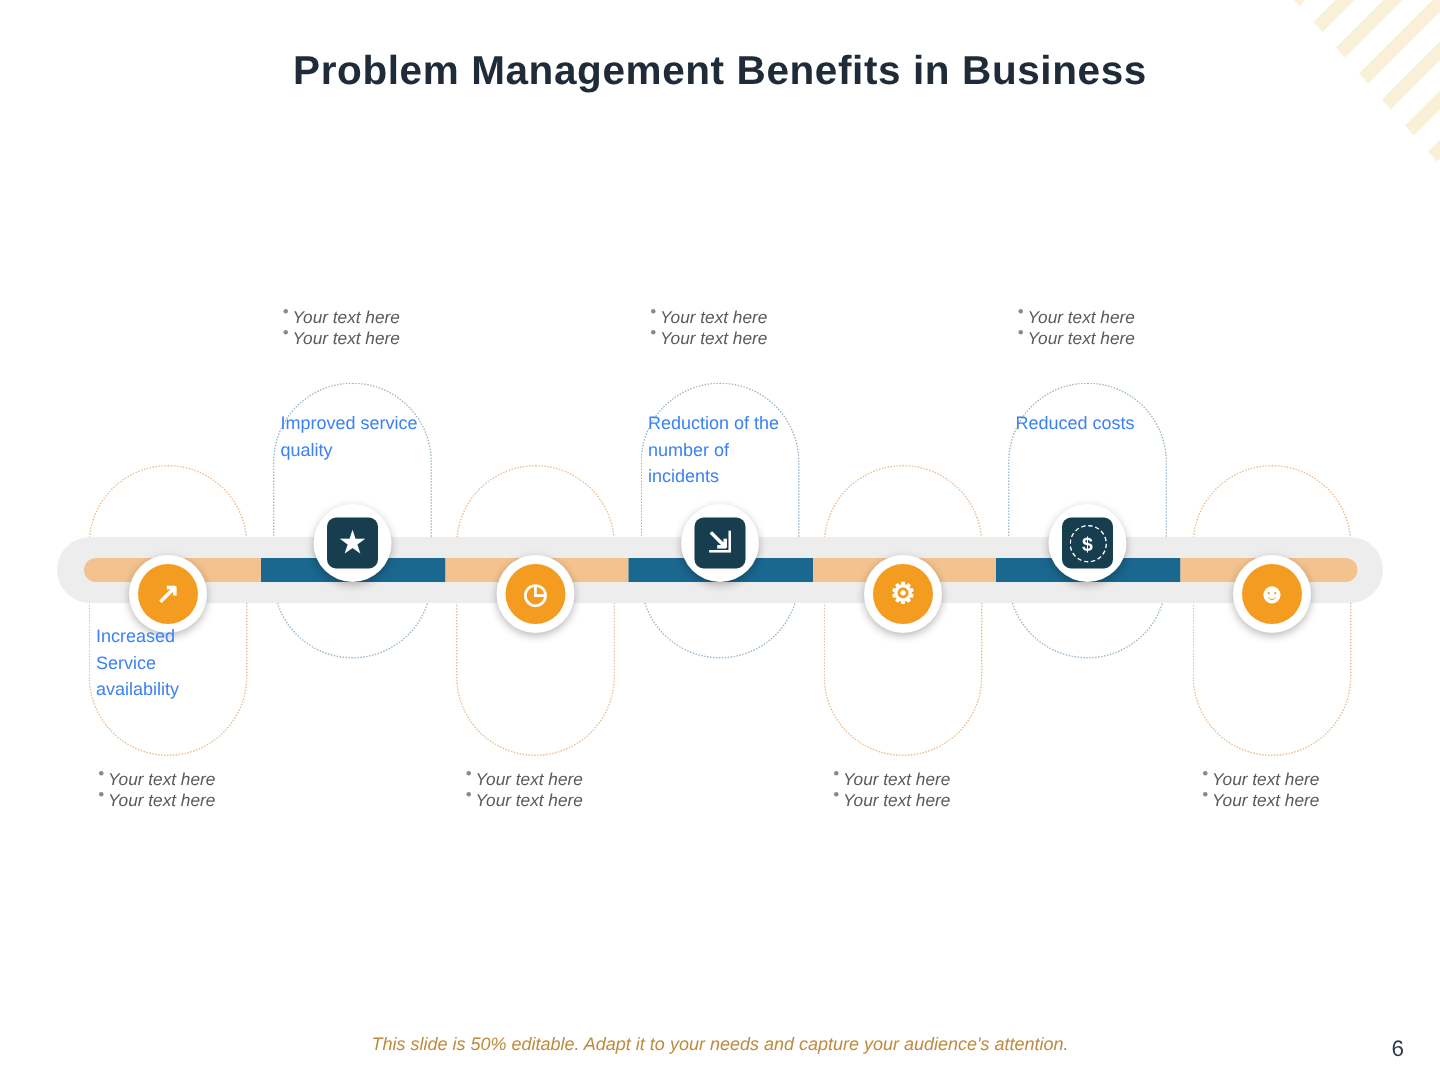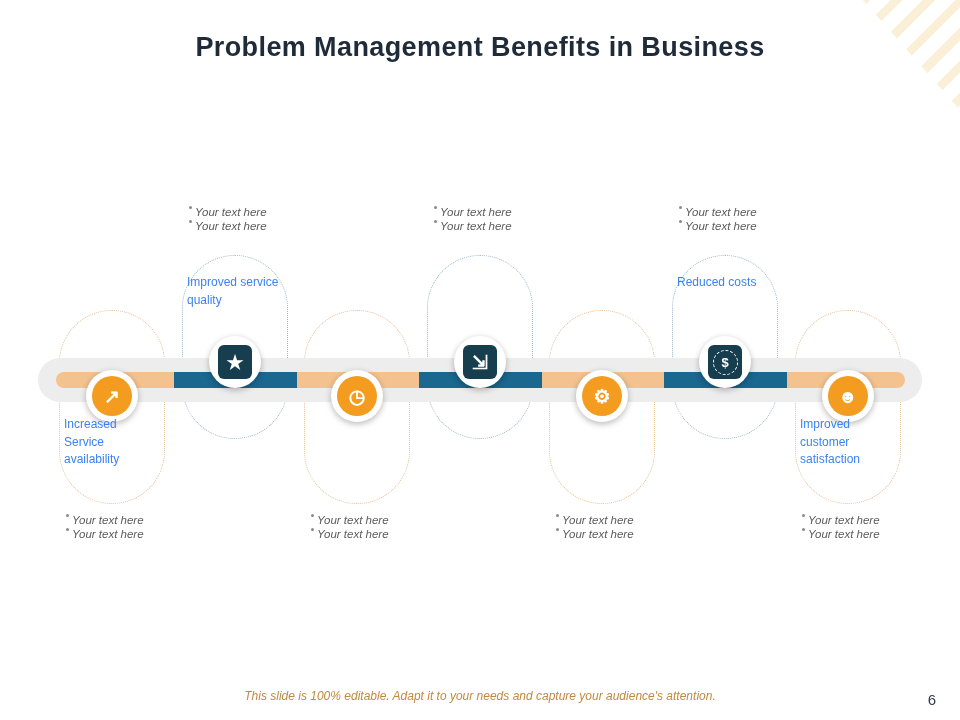--- a/index.html
+++ b/index.html
@@ -155,20 +155,21 @@
     </div>
   </div>
 
   <div class="item above item-3">
     <div class="pill"></div>
     <div class="badge">
       <span class="shape">
         <span class="glyph">⇲</span>
       </span>
     </div>
+    <div class="label">Reduction of the number of incidents</div>
     <div class="bullets">
       <div class="bullet-row">
         <span class="bullet-dot"></span>
         <span class="bullet-txt">Your text here</span>
       </div>
       <div class="bullet-row">
         <span class="bullet-dot"></span>
         <span class="bullet-txt">Your text here</span>
       </div>
     </div>
@@ -213,29 +214,28 @@
     </div>
   </div>
 
   <div class="item below item-6">
     <div class="pill"></div>
     <div class="badge">
       <span class="shape">
         <span class="glyph">☻</span>
       </span>
     </div>
-    <div class="label">Improved customer satisfaction</div>
-    <div class="bullets">
-      <div class="bullet-row">
-        <span class="bullet-dot"></span>
-        <span class="bullet-txt">Your text here</span>
-      </div>
-      <div class="bullet-row">
-        <span class="bullet-dot"></span>
-        <span class="bullet-txt">Your text here</span>
-      </div>
-    </div>
-  </div>
-
-  <div class="footer">This slide is 100% editable. Adapt it to your needs and capture your audience's attention.</div>
+    <div class="bullets">
+      <div class="bullet-row">
+        <span class="bullet-dot"></span>
+        <span class="bullet-txt">Your text here</span>
+      </div>
+      <div class="bullet-row">
+        <span class="bullet-dot"></span>
+        <span class="bullet-txt">Your text here</span>
+      </div>
+    </div>
+  </div>
+
+  <div class="footer">This slide is 50% editable. Adapt it to your needs and capture your audience's attention.</div>
   <div class="page-number">6</div>
 
 </div>
 
 </body></html>

